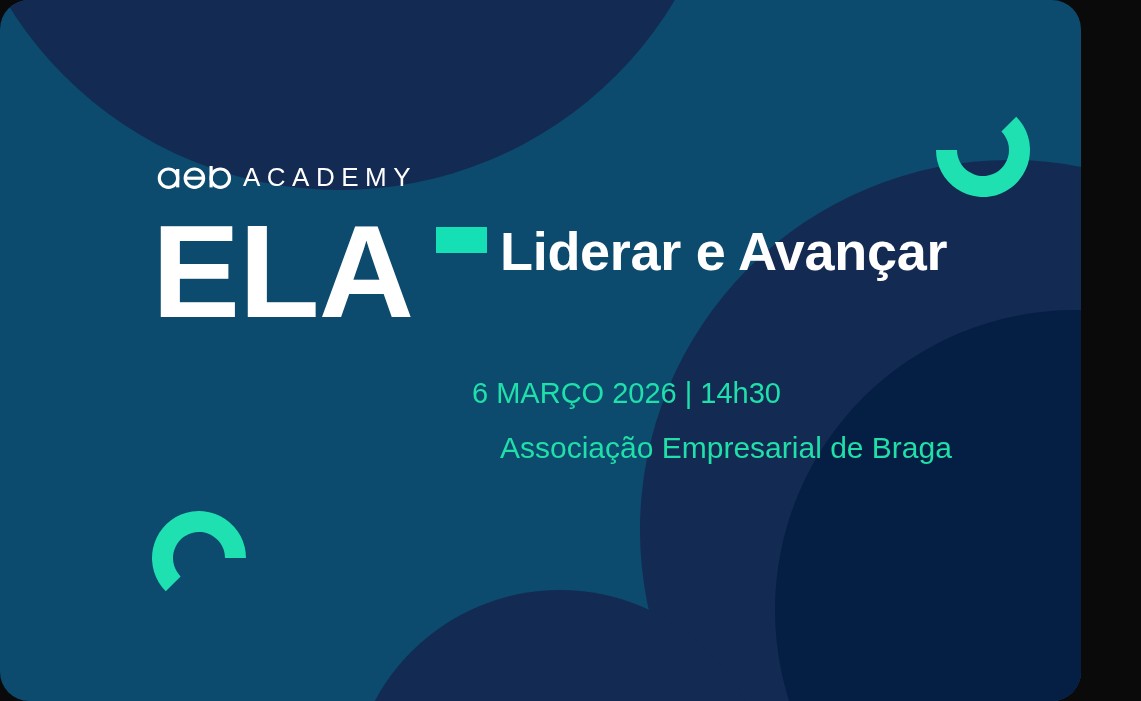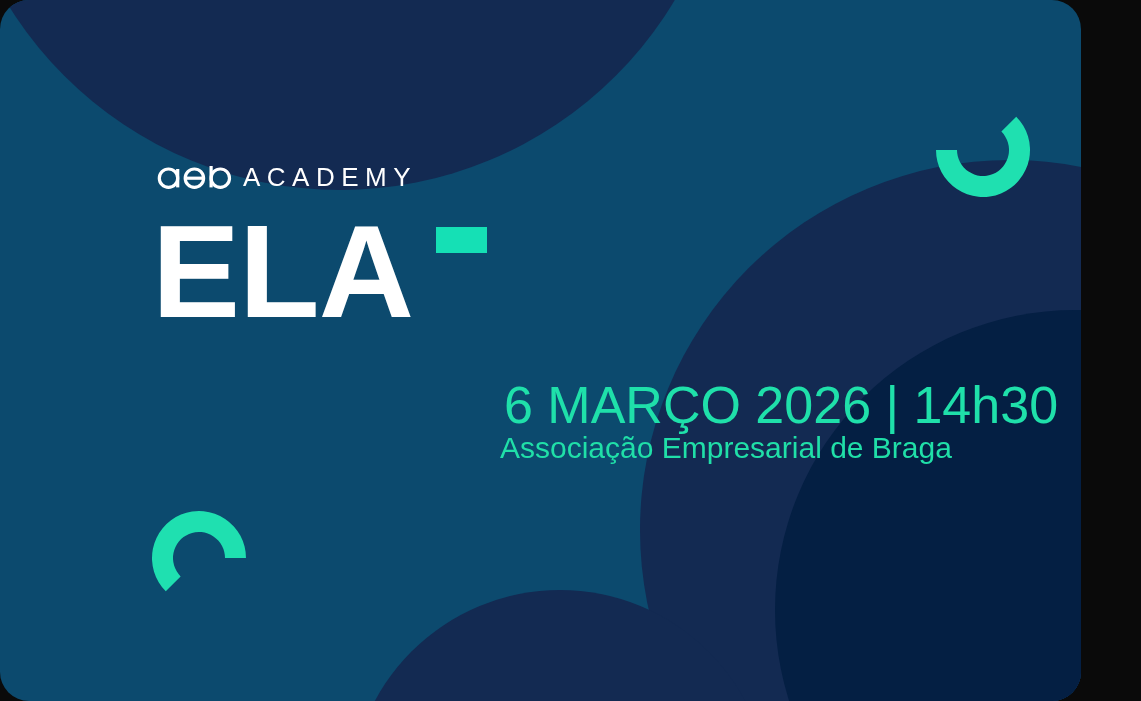--- a/index.html
+++ b/index.html
@@ -107,24 +107,24 @@
     font-weight: 700;
     line-height: 1.36;
     letter-spacing: -0.3px;
     margin: 0;
     white-space: nowrap;
     font-family: "Liberation Sans", sans-serif;
   }
 
   .event-date {
     position: absolute;
-    left: 504px;
+    left: 472px;
     top: 379px;
     color: #1fe0aa;
-    font-size: 52px;
+    font-size: 29px;
     font-weight: 400;
     line-height: 1;
     letter-spacing: 0px;
     white-space: nowrap;
     font-family: "Liberation Sans", sans-serif;
   }
   .event-venue {
     position: absolute;
     left: 500px;
     top: 433px;
@@ -205,19 +205,20 @@
       </svg>
       <span class="logo-word">ACADEMY</span>
     </div>
 
     <div class="ela-block">
       <div class="ela-word">ELA</div>
     </div>
     <div class="ela-dash"></div>
 
     <div class="headline">
+      <div class="headline-line">Liderar e Avançar</div>
     </div>
 
     <div class="event-date">6 MARÇO 2026 | 14h30</div>
     <div class="event-venue">Associação Empresarial de Braga</div>
 
   </div>
 </div>
 
 </body></html>

